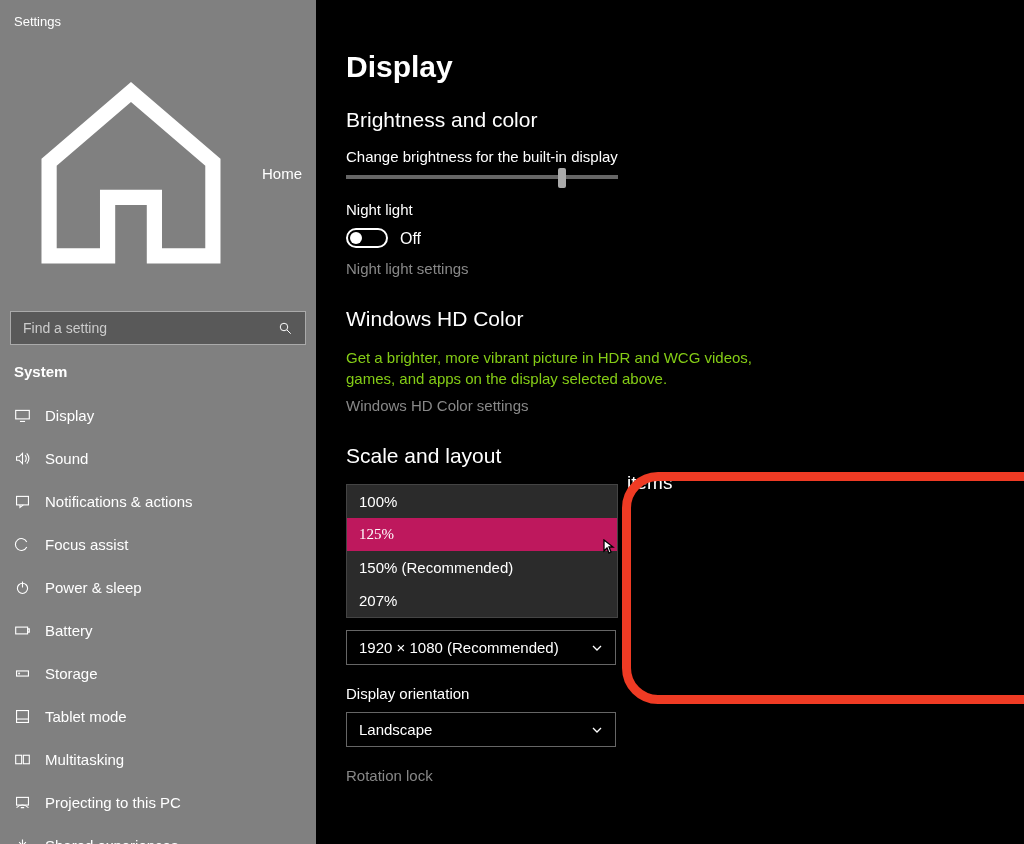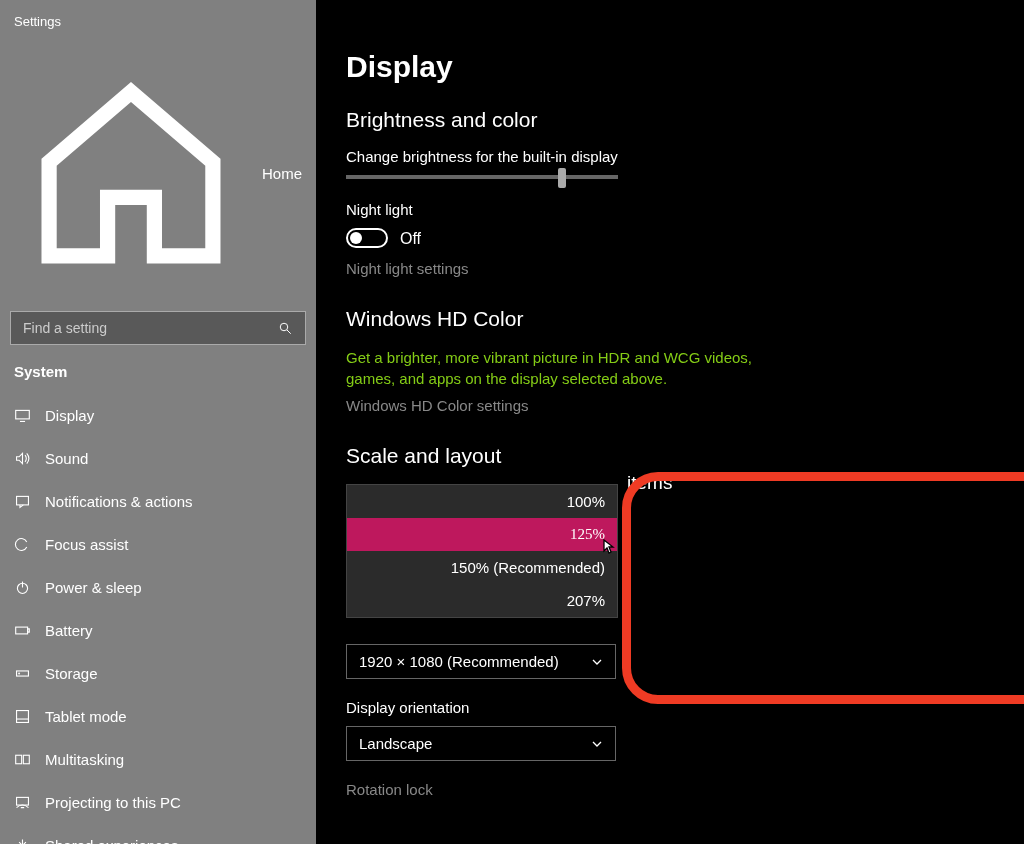--- a/index.html
+++ b/index.html
@@ -22,21 +22,21 @@
 .toggle-row { display: flex; align-items: flex-end; gap: 12px; margin-bottom: 12px; }
 .toggle { width: 42px; height: 20px; border: 2px solid #fff; border-radius: 12px; position: relative; }
 .toggle-knob { position: absolute; left: 2px; top: 2px; width: 12px; height: 12px; background: #fff; border-radius: 50%; }
 .link { color: #888; font-size: 15px; margin-bottom: 24px; display: block; }
 .desc { color: #84cc16; font-size: 15px; line-height: 1.4; margin-bottom: 8px; max-width: 430px; }
 .section { margin-bottom: 30px; }
 .dropdown-field { width: 270px; border: 1px solid #666; padding: 8px 12px; font-size: 15px; display: flex; justify-content: space-between; align-items: center; margin-bottom: 20px; cursor: pointer; }
 .highlight { position: absolute; border: 9px solid #ef3b24; border-radius: 36px; left: 306px; top: 472px; width: 456px; height: 232px; pointer-events: none; }
 .scale-section { position: relative; }
 .dropdown-open { position: absolute; left: 0; top: 28px; width: 272px; background: #2b2b2b; z-index: 10; border: 1px solid #444; }
-.dropdown-option { padding: 8px 12px; font-size: 15px; cursor: pointer; text-align: right; }
+.dropdown-option { padding: 8px 12px; font-size: 15px; cursor: pointer; }
 .dropdown-option.hover { background: #be185d; font-family: Liberation Serif, serif; }
 .cursor { position: absolute; left: 257px; top: 85px; z-index: 11; pointer-events: none; }
 .rel { position: relative; }
 .items-text { position: absolute; left: 281px; top: 28px; font-size: 19px; }
 .faded { color: #888; }
 svg { fill: none; stroke: #fff; stroke-width: 1.3; }
 </style>
 </head>
 <body>
 
@@ -166,21 +166,21 @@
       <div class="dropdown-open" style="top:0">
         <div class="dropdown-option">100%</div>
         <div class="dropdown-option hover">125%</div>
         <div class="dropdown-option">150% (Recommended)</div>
         <div class="dropdown-option">207%</div>
       </div>
       <svg class="cursor" width="12" height="16" viewBox="0 0 12 16" style="top:55px">
           <path d="M1 1 L1 12 L4 9 L6 14 L8 13 L6 8 L10 8 Z" fill="#fff" stroke="#000"></path>
         </svg>
     </div>
-    <div class="dropdown-field" style="margin-top:20px">
+    <div class="dropdown-field" style="margin-top:6px">
       <span>1920 × 1080 (Recommended)</span>
       <svg width="12" height="12" viewBox="0 0 12 12">
           <path d="M2 4 L6 8 L10 4"></path>
         </svg>
     </div>
     <div class="setting-label">Display orientation</div>
     <div class="dropdown-field">
       <span>Landscape</span>
       <svg width="12" height="12" viewBox="0 0 12 12">
           <path d="M2 4 L6 8 L10 4"></path>

